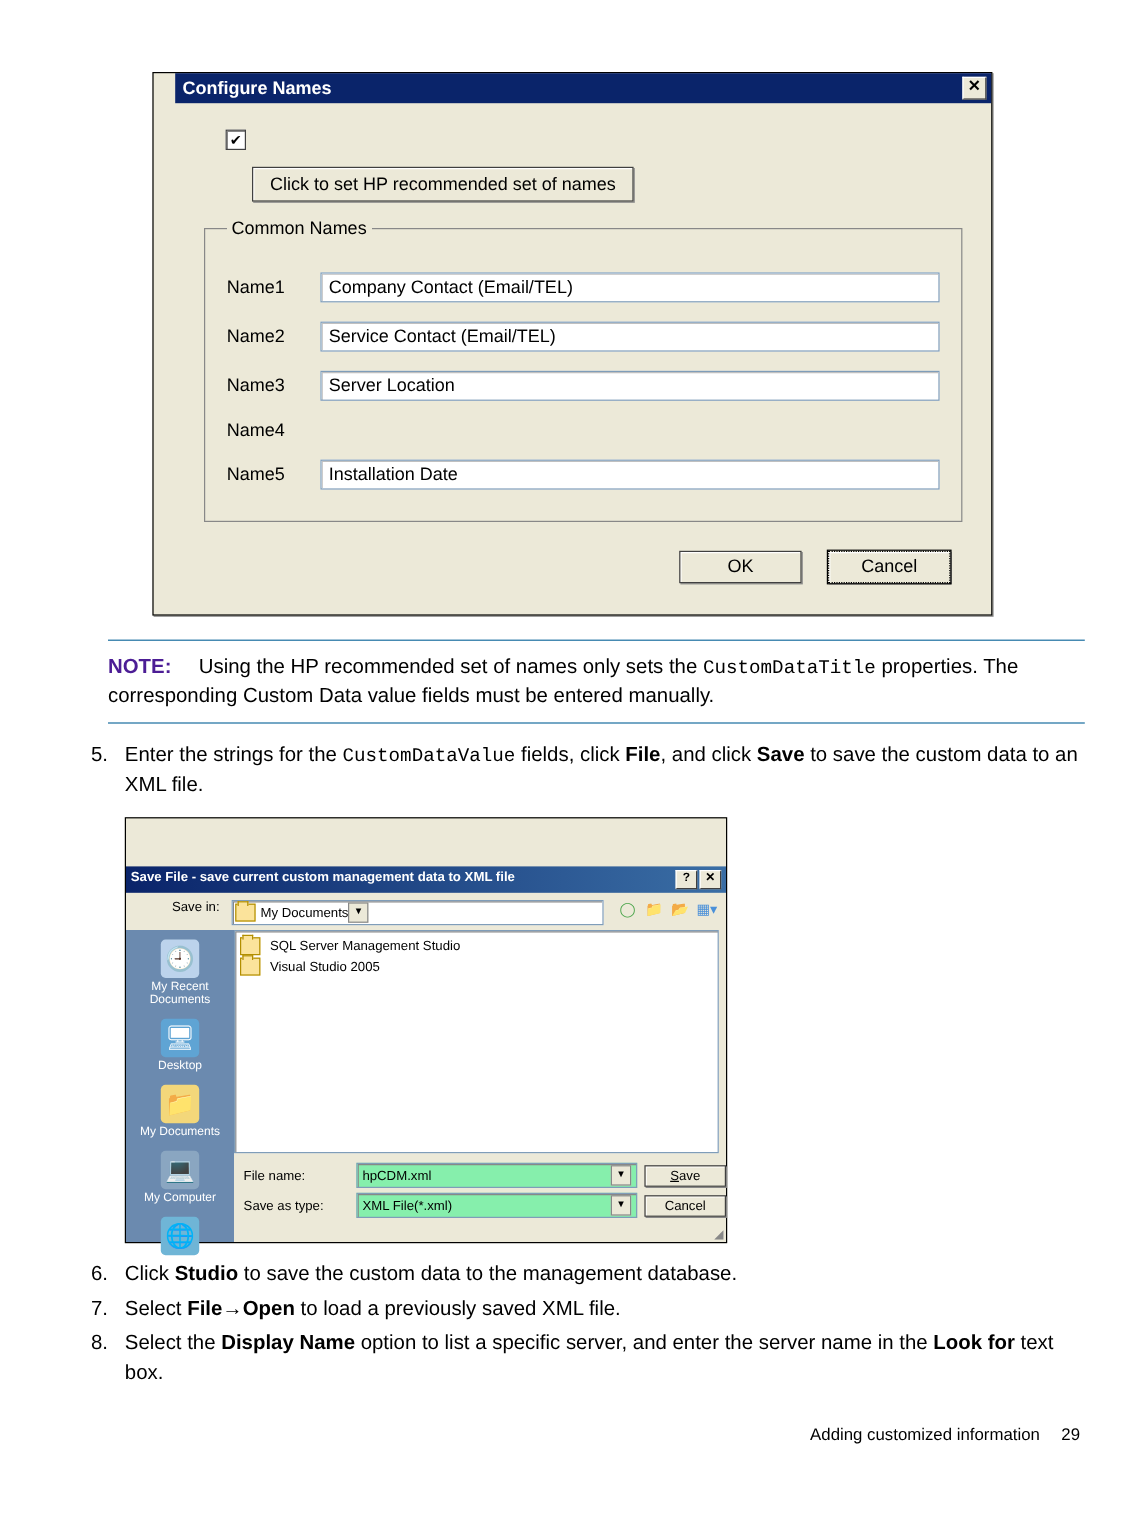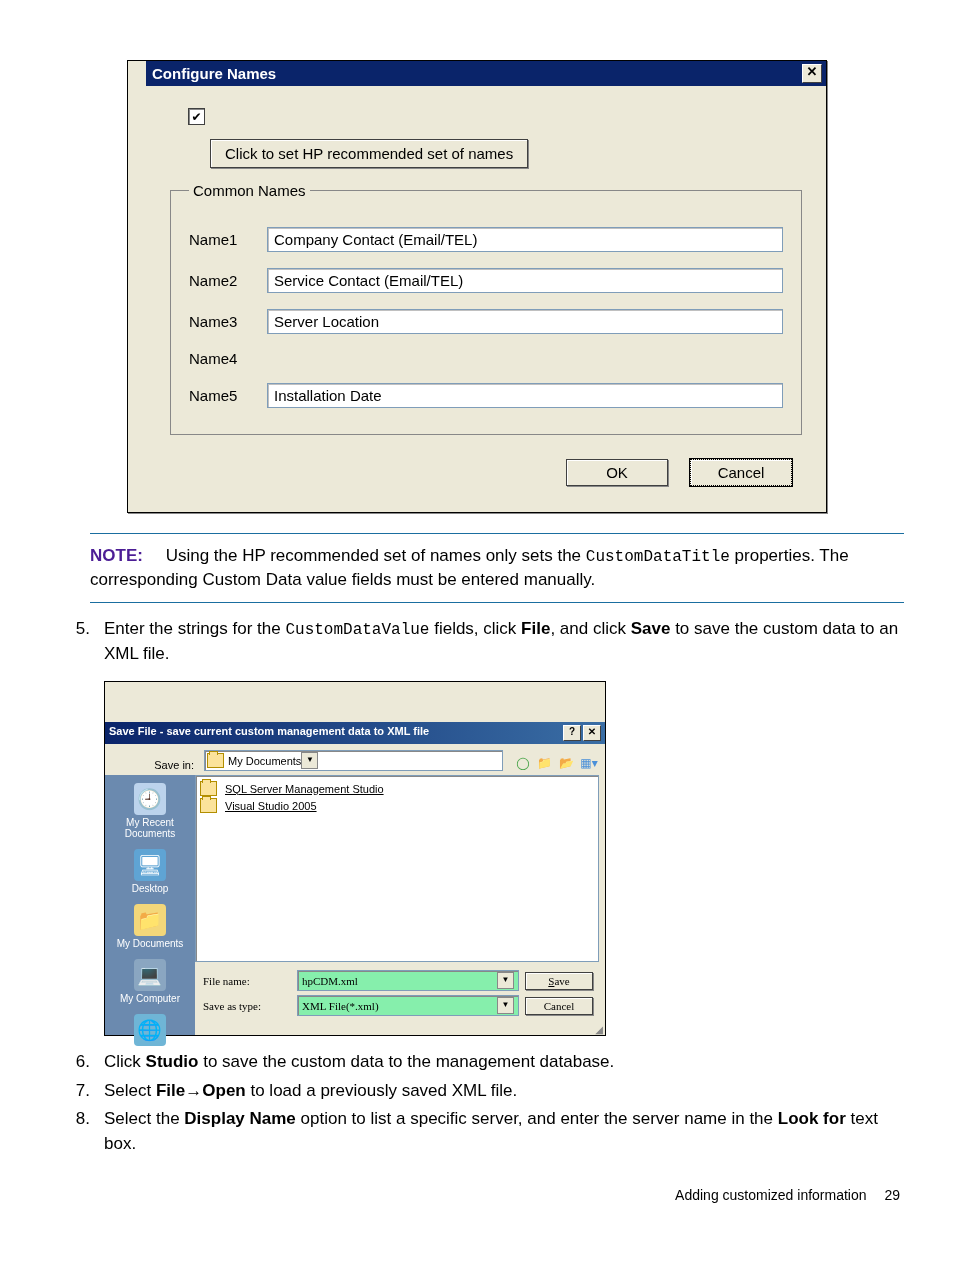--- a/index.html
+++ b/index.html
@@ -139,24 +139,23 @@
   }
   .d2-tb-btns { display:flex; gap:2px; }
   .d2-tb-btn {
     width:16px;height:14px;
     background:#ece9d8;
     border:1px solid #fff;
     border-right-color:#404040;border-bottom-color:#404040;
     font-size:10px;line-height:12px;text-align:center;color:#000;font-weight:bold;
   }
   .d2-toolbar {
-    display:flex; align-items:flex-end;
+    display:flex; align-items:flex-start;
     padding:6px 8px 4px 8px;
     gap:6px;
-    margin-left:11px;
   }
   .d2-toolbar-label { width:70px; text-align:right; padding-right:4px;}
   .d2-savein-combo {
     flex:1;
     display:flex;align-items:center;
     background:#fff;
     border:1px solid #7f9db9;
     padding:1px 2px;
     box-shadow: inset 1px 1px 0 #888;
   }
@@ -181,24 +180,23 @@
   }
   .sb-item { text-align:center; color:#fff; font-size:10px; width:100%; padding:2px 0 6px 0;}
   .sb-icon { width:32px;height:32px;margin:0 auto 2px auto;border-radius:4px;display:flex;align-items:center;justify-content:center;font-size:20px;}
   .d2-filelist {
     flex:1;
     background:#fff;
     border:1px solid #7f9db9;
     margin:0 6px 0 0;
     padding:4px;
     box-shadow: inset 1px 1px 0 #888;
-    text-decoration: underline;
   }
   .fl-item { display:flex;align-items:center;gap:4px;font-size:11px;padding:1px 0;}
-  .d2-bottom { padding:4px 12px 8px 8px;font-family:Liberation Serif, serif; }
+  .d2-bottom { padding:4px 0 8px 8px; }
   .d2-brow { display:flex; align-items:center; margin-top:4px; gap:6px;}
   .d2-blabel { width:88px; text-align:left; }
   .d2-combo {
     flex:1; display:flex; background:#86efac; border:1px solid #7f9db9; padding:1px 4px;
     box-shadow: inset 1px 1px 0 #888;
     justify-content:space-between;align-items:center;
   }
   .d2-btn {
     width:66px; text-align:center;
     border:1px solid #404040; background:#ece9d8;

